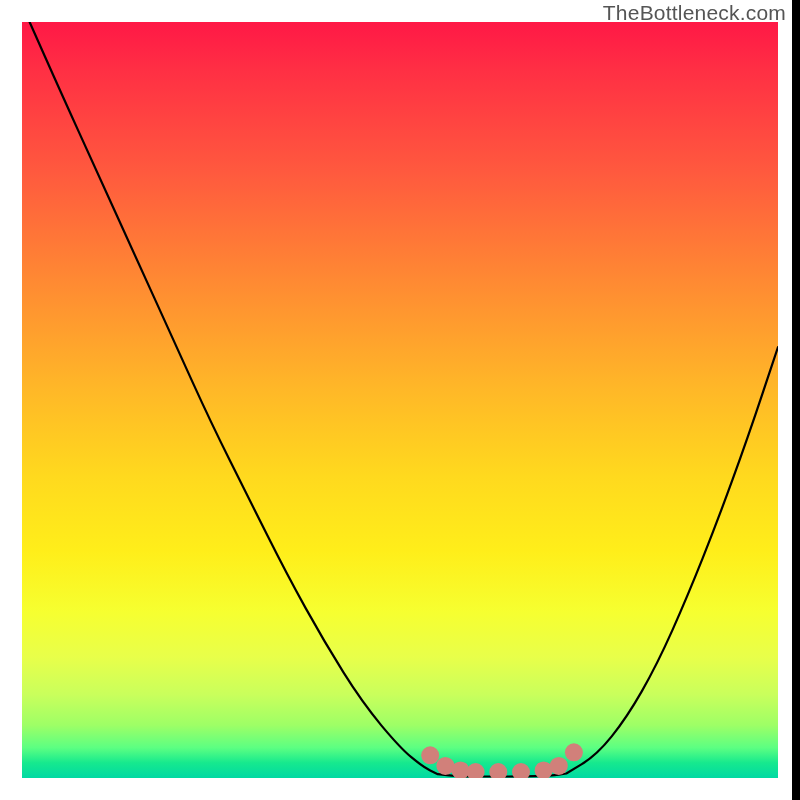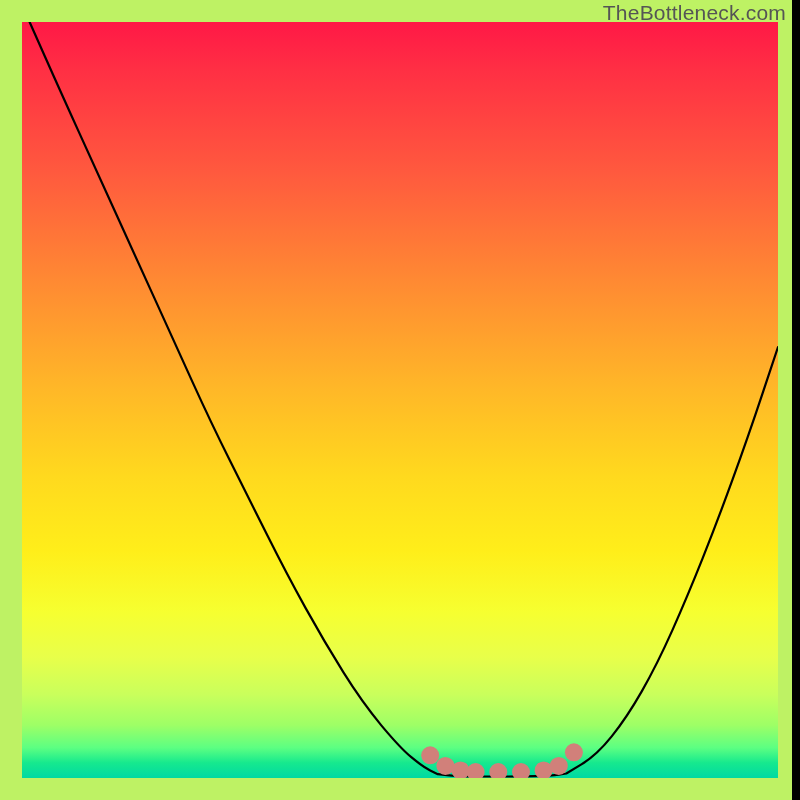--- a/index.html
+++ b/index.html
@@ -10,21 +10,21 @@
     overflow: hidden;
     background: #000;
     font-family: Arial, Helvetica, sans-serif;
   }
   .frame {
     position: absolute;
     left: 0;
     top: 0;
     width: 792px;
     height: 800px;
-    background: #bef264;
+    background: #ffffff;
   }
   .plot {
     position: absolute;
     left: 22px;
     top: 22px;
     width: 756px;
     height: 756px;
     
     background: linear-gradient(
       to bottom,

